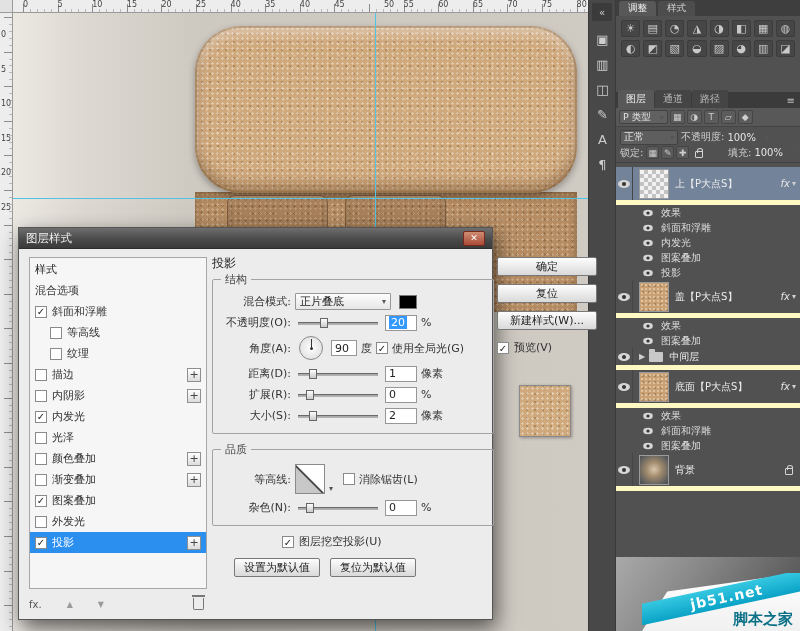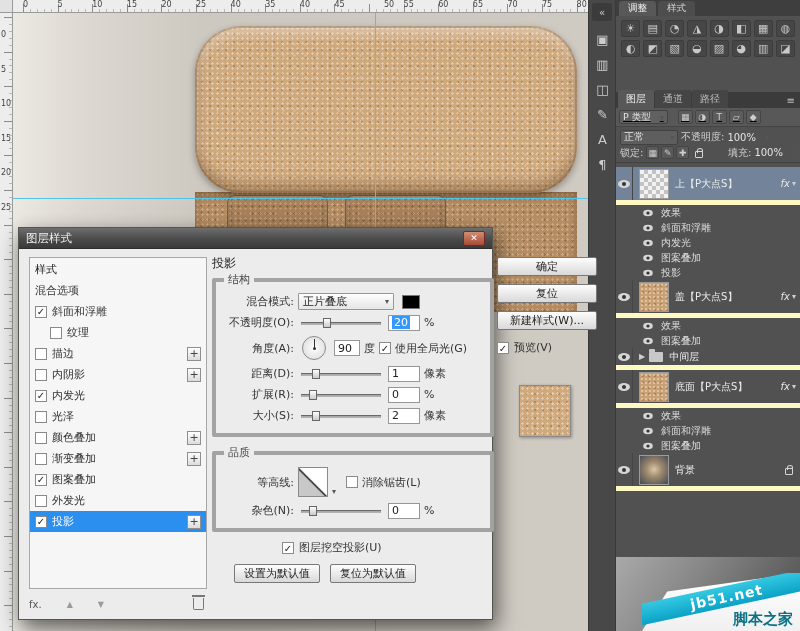--- a/index.html
+++ b/index.html
@@ -59,21 +59,21 @@
   .rp-toptab { background:#4d4d4d; color:#d5d5d5; font-size:9.5px; padding:1px 9px; border-radius:3px 3px 0 0; }
   .rp-toptab.act { background:#585858; color:#f0f0f0; }
   .adj-grid { position:absolute; left:0; top:16px; right:0; height:74px; padding:4px 5px; display:grid;
     grid-template-columns:repeat(8,1fr); gap:3px; background:#515151; align-content:start; }
   .adj-icon { height:17px; display:flex; align-items:center; justify-content:center; color:#c9c9c9; font-size:11px;
     background:#464646; border:1px solid #3c3c3c; border-radius:2px; }
   .layers-tabs { position:absolute; left:0; top:92px; right:0; height:16px; background:#3b3b3b; display:flex; align-items:flex-end; padding:0 2px; }
   .ltab { padding:2px 8px 2px; font-size:10px; color:#bdbdbd; background:#454545; margin-right:1px; border-radius:2px 2px 0 0; }
   .ltab.active { background:#585858; color:#f0f0f0; }
   .ltab-menu { margin-left:auto; color:#bdbdbd; font-size:10px; padding:0 3px 2px; }
-  .filter-row { position:absolute; left:0; top:108px; right:0; height:19px; display:flex; align-items:center; gap:10px; padding:0 3px; background:#585858; border-bottom:1px solid #444;text-decoration:underline; }
+  .filter-row { position:absolute; left:0; top:108px; right:0; height:19px; display:flex; align-items:center; gap:2px; padding:0 3px; background:#585858; border-bottom:1px solid #444; }
   .kind-select { background:#616161; border:1px solid #424242; font-size:9.5px; color:#e2e2e2; padding:0 3px; height:14px; display:flex; align-items:center; gap:3px; border-radius:2px; }
   .f-icon { width:15px; height:14px; background:#5c5c5c; border:1px solid #454545; color:#cdcdcd; font-size:9px; display:flex; align-items:center; justify-content:center; border-radius:2px; }
   .blend-row { position:absolute; left:0; top:127px; right:0; height:20px; display:flex; align-items:center; gap:3px; padding:0 4px; font-size:10px; color:#cfcfcf; }
   .blend-select { background:#5e5e5e; border:1px solid #414141; height:15px; min-width:58px; display:flex; align-items:center; justify-content:space-between; padding:0 3px; border-radius:2px; color:#e8e8e8; }
   .rp-value { color:#e4e4e4; }
   .lock-row { position:absolute; left:0; top:143px; right:0; height:20px; display:flex; align-items:center; gap:3px; padding:0 4px; font-size:10px; color:#cfcfcf; border-bottom:1px solid #434343; }
   .l-icon { width:13px; height:13px; display:flex; align-items:center; justify-content:center; color:#cdcdcd; font-size:9px; background:#5a5a5a; border:1px solid #454545; border-radius:2px; }
 
   .layers-list { position:absolute; left:0; top:167px; right:0; bottom:74px; background:#515151; overflow:hidden; }
   .layer-row { height:38px; display:flex; align-items:center; border-bottom:5px solid #fef9c3; position:relative; background:#515151; }
@@ -129,21 +129,21 @@
   .cb.checked:after { content:"✓"; }
   .plus { margin-left:auto; width:14px; height:14px; border:1px solid #8f8f8f; background:linear-gradient(#fff,#dcdcdc);
     font-size:11px; line-height:12px; text-align:center; color:#444; flex:none; }
   .styles-footer { position:absolute; left:10px; top:346px; width:178px; height:18px; display:flex; align-items:center; gap:25px; color:#555; font-size:10px; }
   .sf.dis { color:#9a9a9a; font-size:8px; }
   .trash { width:11px; height:12px; position:relative; border:1px solid #777; border-top:none; border-radius:0 0 2px 2px; margin-left:auto; margin-right:3px; }
   .trash:before { content:""; position:absolute; top:-3px; left:-2px; right:-2px; height:2px; background:#777; }
 
   .main-col { position:absolute; left:193px; top:6px; width:282px; }
   .main-title { font-size:12px; color:#222; height:15px; }
-  fieldset.group { border:4px solid #a3a3a3; border-radius:2px; padding:4px 8px 7px; margin-top:2px; }
+  fieldset.group { border:1px solid #a3a3a3; border-radius:2px; padding:4px 8px 7px; margin-top:2px; }
   fieldset.group legend { font-size:11px; color:#444; padding:0 4px; }
   .frow { display:flex; align-items:center; height:21px; gap:4px; }
   .frow.tall { height:30px; }
   .frow.tall2 { height:36px; }
   .flabel { width:70px; text-align:right; font-size:11px; color:#333; flex:none; }
   .select { height:17px; border:1px solid #979797; background:linear-gradient(#fdfdfd,#e6e6e6); display:flex; align-items:center;
     padding:0 4px; font-size:11px; color:#222; min-width:96px; justify-content:space-between; border-radius:1px; }
   .dda { font-size:8px; color:#555; margin-left:6px; }
   .swatch { width:18px; height:14px; background:#000; border:1px solid #777; margin-left:4px; }
   .slider { position:relative; width:80px; height:12px; margin:0 3px; flex:none; }
@@ -392,20 +392,24 @@
           <div class="style-row shead">样式</div>
           <div class="style-row">
             <span class="slab">混合选项</span>
           </div>
           <div class="style-row">
             <span class="cb checked"></span>
             <span class="slab">斜面和浮雕</span>
           </div>
           <div class="style-row ind">
             <span class="cb"></span>
+            <span class="slab">等高线</span>
+          </div>
+          <div class="style-row ind">
+            <span class="cb"></span>
             <span class="slab">纹理</span>
           </div>
           <div class="style-row">
             <span class="cb"></span>
             <span class="slab">描边</span>
             <span class="plus">+</span>
           </div>
           <div class="style-row">
             <span class="cb"></span>
             <span class="slab">内阴影</span>

